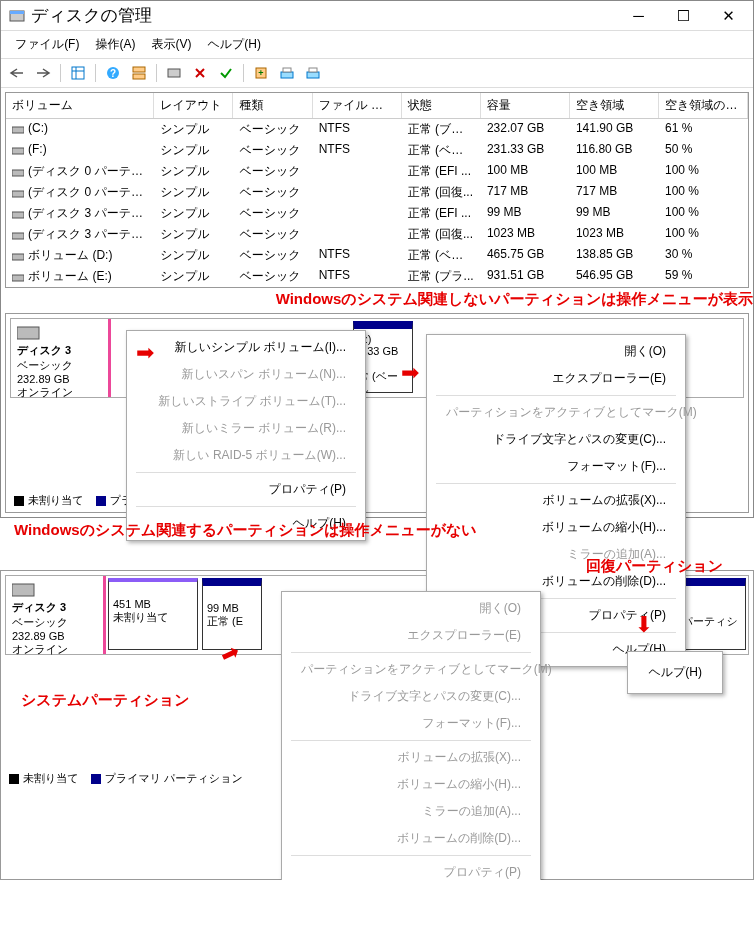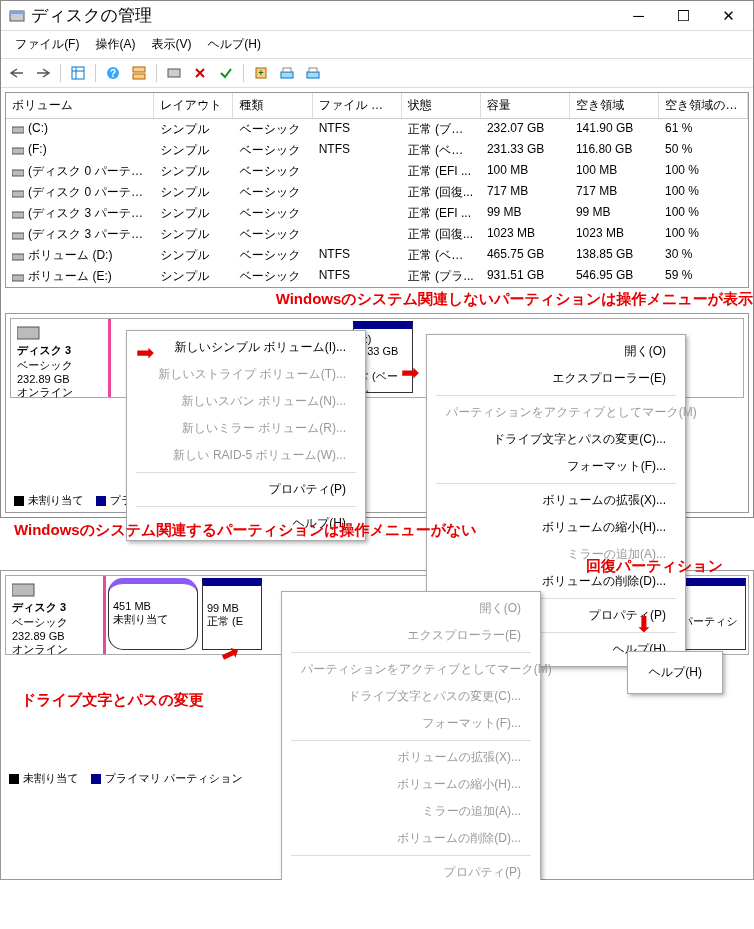--- a/index.html
+++ b/index.html
@@ -36,21 +36,21 @@
     .c5 { width: 90px; }
     .c6 { width: 90px; }
     .c7 { width: 90px; }
     
     .diskpane { border: 1px solid #999; margin: 4px; position: relative; height: 200px; }
     .diskrow { display: flex; height: 80px; margin: 4px; border: 1px solid #aaa; }
     .diskinfo { width: 100px; padding: 6px; border-right: 3px solid #ec4899; font-size: 11px; }
     .diskinfo .dname { font-weight: bold; }
     .partition { border: 1px solid #333; margin: 2px; padding: 4px; font-size: 11px; background: #fff; }
     .partition.navy { border-top: 8px solid #00008B; }
-    .partition.black { border-top: 6px solid #8b5cf6; border-radius: 15px; }
+    .partition.black { border-top: 4px solid #8b5cf6; }
     
     .legend { position: absolute; bottom: 4px; left: 8px; font-size: 11px; }
     .legend .sw { display: inline-block; width: 10px; height: 10px; vertical-align: middle; margin-right: 4px; }
     .legend .sw.black { background: #000; }
     .legend .sw.navy { background: #00008B; }
     
     .ctxmenu { position: absolute; background: #fff; border: 1px solid #aaa; box-shadow: 2px 2px 4px rgba(0,0,0,.3); padding: 3px; font-size: 12px; z-index: 100; min-width: 200px; }
     .ctxmenu .mi { padding: 5px 16px; cursor: pointer; white-space: nowrap; text-align: right; }
     .ctxmenu .mi.disabled { color: #999; cursor: default; }
     .ctxmenu .sep { height: 1px; background: #ddd; margin: 3px 6px; }
@@ -291,22 +291,22 @@
     </div>
 
     <div class="legend">
       <span class="sw black"></span><span>未割り当て</span>
       &nbsp;&nbsp;
       <span class="sw navy"></span><span>プライマリ パーティション</span>
     </div>
 
     <div class="ctxmenu" style="left:120px;top:16px;width:240px">
       <div class="mi">新しいシンプル ボリューム(I)...</div>
+      <div class="mi disabled">新しいスパン ボリューム(N)...</div>
       <div class="mi disabled">新しいストライプ ボリューム(T)...</div>
-      <div class="mi disabled">新しいスパン ボリューム(N)...</div>
       <div class="mi disabled">新しいミラー ボリューム(R)...</div>
       <div class="mi disabled">新しい RAID-5 ボリューム(W)...</div>
       <div class="sep"></div>
       <div class="mi">プロパティ(P)</div>
       <div class="sep"></div>
       <div class="mi">ヘルプ(H)</div>
     </div>
 
     <div class="ctxmenu" style="left:420px;top:20px;width:260px">
       <div class="mi">開く(O)</div>
@@ -355,21 +355,21 @@
       <span>正常 (E</span>
     </div>
     <div style="flex:1"></div>
     <div class="partition navy" style="width:120px;height:72px;overflow:hidden">
       <br>
       <span>1023 MB</span><br>
       <span>正常 (回復パーティショ</span>
     </div>
   </div>
 
-  <div class="annotation" style="position:absolute;left:20px;top:120px">ドライブ文字とパスの変更</div>
+  <div class="annotation" style="position:absolute;left:20px;top:120px">システムパーティション</div>
   <div class="arrow-red" style="left:220px;top:70px;transform:rotate(-25deg)">➡</div>
 
   <div class="legend" style="top:200px">
     <span class="sw black"></span><span>未割り当て</span>
     &nbsp;&nbsp;
     <span class="sw navy"></span><span>プライマリ パーティション</span>
   </div>
 
   <div class="ctxmenu" style="left:280px;top:20px;width:260px">
     <div class="mi disabled">開く(O)</div>

